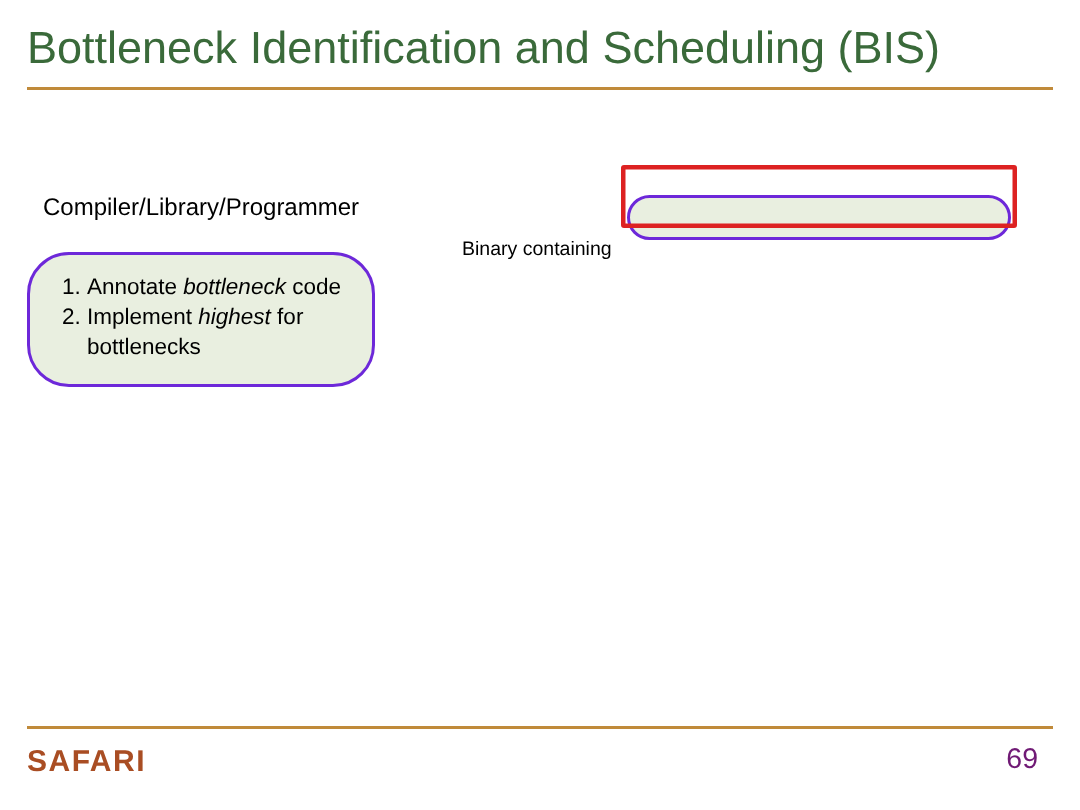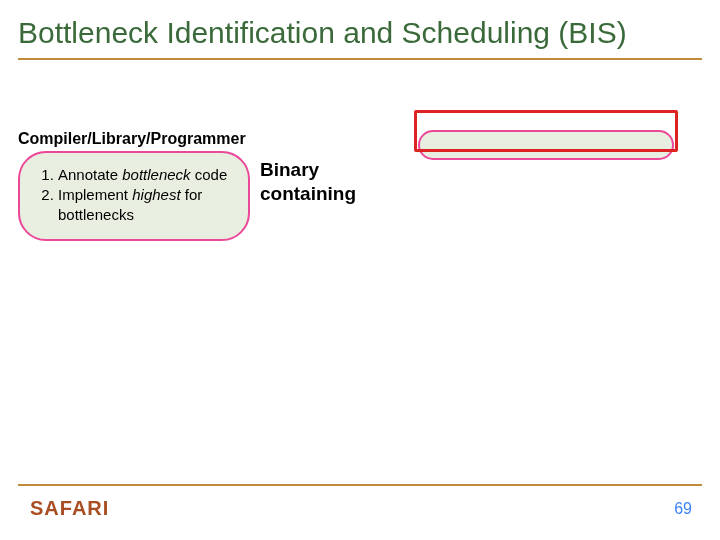--- a/index.html
+++ b/index.html
@@ -25,45 +25,46 @@
   }
   .row {
     display: flex;
     align-items: flex-start;
     gap: 6px;
   }
   .col-left { width: 232px; }
   .col-mid { width: 156px; padding-top: 28px; }
   .col-right { width: 256px; }
   .col-header {
-    font-weight: bold;
+    font-weight: normal;
     font-size: 16px;
-    text-align: left;
-    margin-bottom: 3px;
+    text-align: center;
+    margin-bottom: 20px;
   }
   .hw-header { font-size: 17px; }
   .box {
-    border: 2px solid #ec4899;
+    border: 2px solid #6d28d9;
     border-radius: 28px;
     background: #e9efe0;
     padding: 12px 12px 14px 18px;
     position: relative;
   }
   .box ol {
     list-style: decimal;
     padding-left: 20px;
     font-size: 15px;
     line-height: 1.35;
     color: #000;
   }
   .mid-text {
-    font-size: 19px;
-    font-weight: bold;
+    font-size: 13px;
+    font-weight: normal;
     line-height: 1.3;
     padding-left: 4px;
+    margin-left: 48px;
   }
   .italic { font-style: italic; }
   .red-box {
     position: absolute;
     border: 3px solid #d22;
     bottom: 6px;
     left: -6px;
     right: -6px;
     height: 42px;
     border-radius: 2px;
@@ -77,28 +78,27 @@
   }
   .logo {
     position: absolute;
     bottom: 20px;
     left: 18px;
     font-family: "Arial Black", Arial, sans-serif;
     font-weight: 900;
     font-size: 20px;
     letter-spacing: 1px;
     color: #a94d23;
-    margin-left: 12px;
   }
   .page-num {
     position: absolute;
     bottom: 22px;
     right: 28px;
-    font-size: 16px;
-    color: #3b82f6;
+    font-size: 19px;
+    color: #701a75;
   }
 </style>
 </head>
 <body>
 
 <div class="slide">
   <div class="title">Bottleneck Identification and Scheduling (BIS)</div>
   <div class="title-underline"></div>
 
   <div class="row">

